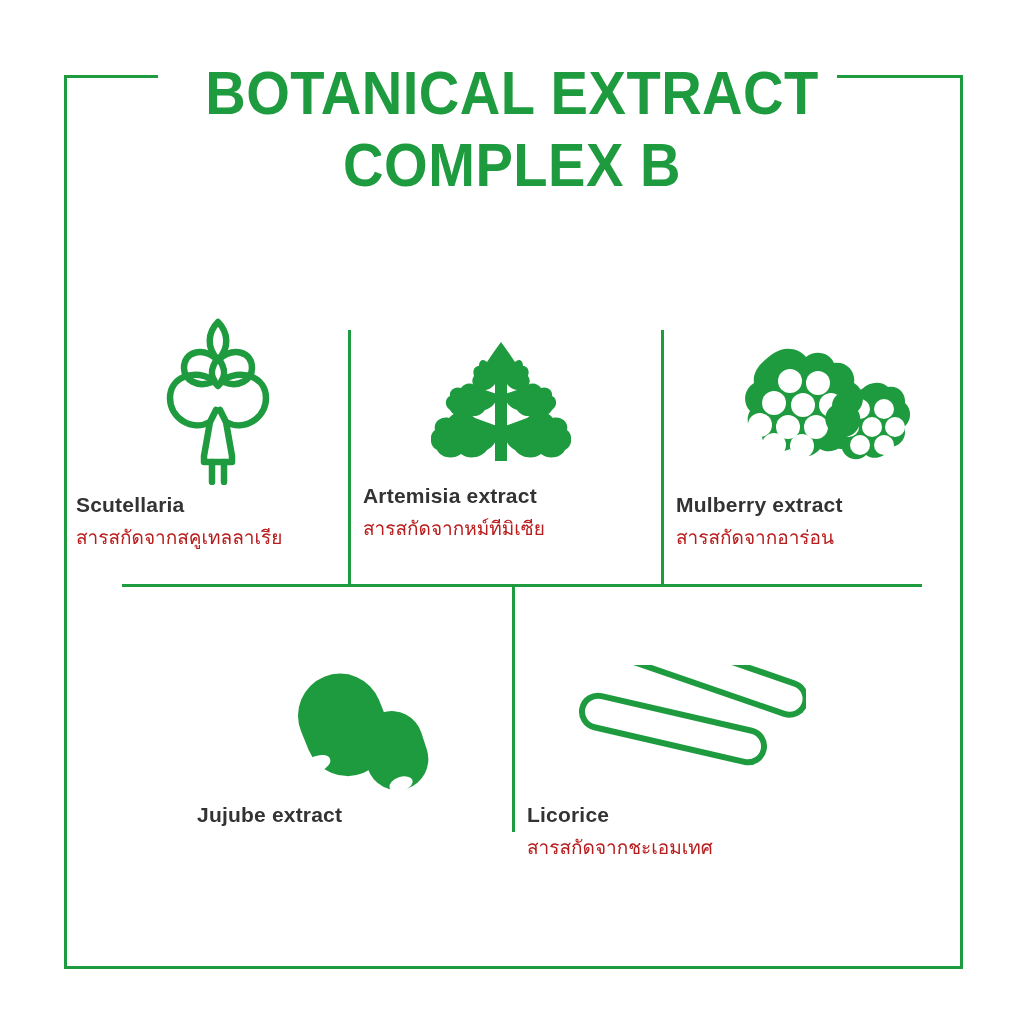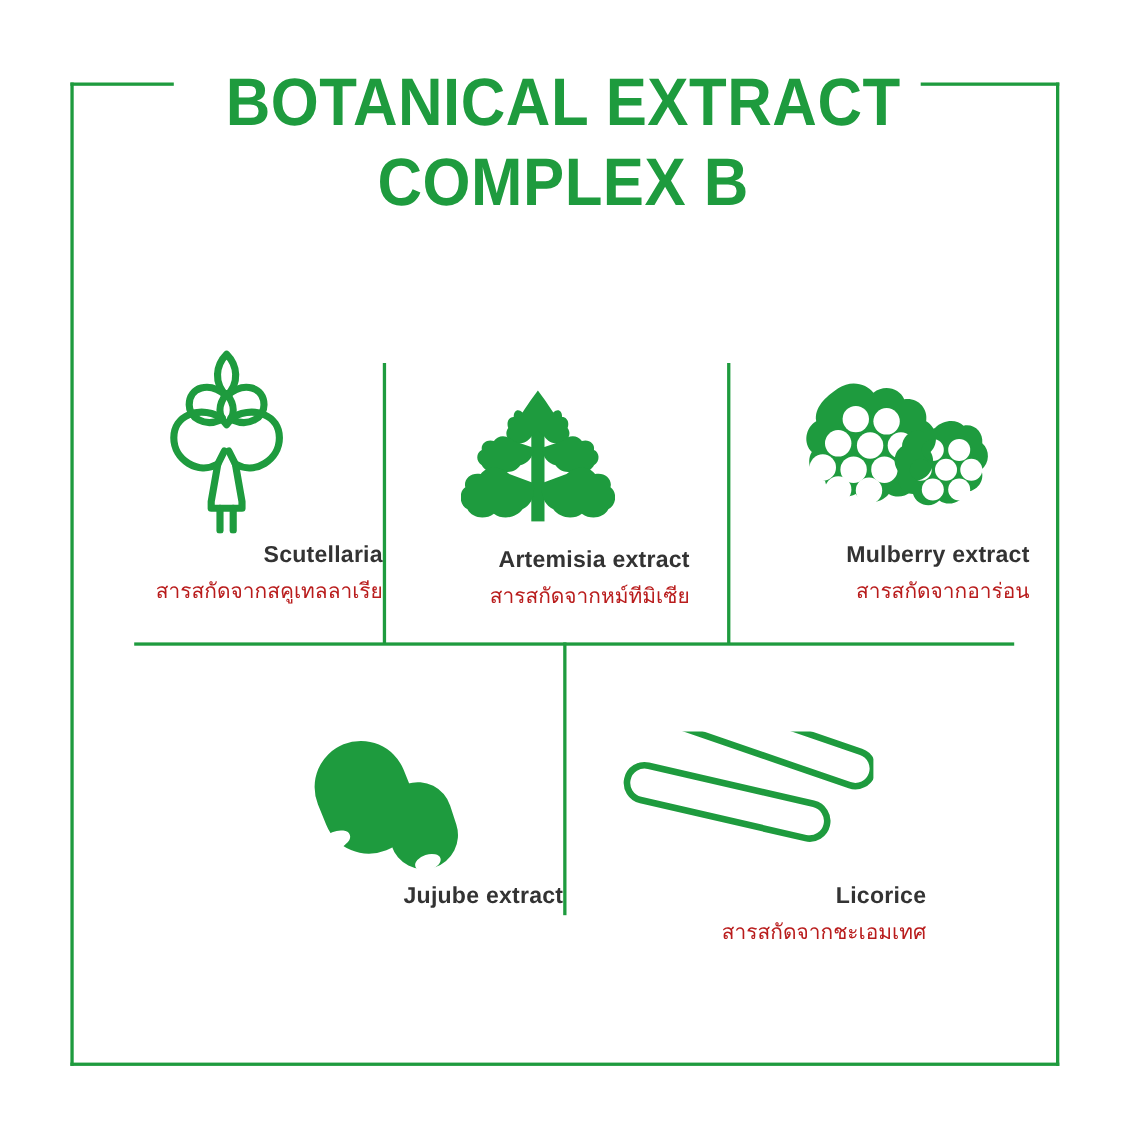--- a/index.html
+++ b/index.html
@@ -51,21 +51,22 @@
   
   .divider { position: absolute; background: #1E9B3E; }
   .div-v1  { left: 348px; top: 330px; width: 3px;   height: 255px; }
   .div-v2  { left: 661px; top: 330px; width: 3px;   height: 255px; }
   .div-h   { left: 122px; top: 584px; width: 800px; height: 3px; }
   .div-v3  { left: 512px; top: 584px; width: 3px;   height: 248px; }
 
   
   .card {
     position: absolute;
-    text-align: right;
+    text-align: left;
+    margin-left: 12px;
   }
   .card .icon-wrap {
     display: flex;
     align-items: flex-end;
     justify-content: center;
     width: 100%;
   }
   .card .name {
     color: #333333;
     font-weight: bold;
@@ -77,21 +78,21 @@
   .card .thai {
     color: #b91c1c;
     font-size: 19px;
     font-family: "DejaVu Sans", "Liberation Sans", sans-serif;
     margin-top: 5px;
     white-space: nowrap;
   }
 
   
   .card-scutellaria { left: 64px;  top: 310px; width: 284px; }
-  .card-artemisia   { left: 351px; top: 314px; width: 276px; }
+  .card-artemisia   { left: 351px; top: 301px; width: 276px; }
   .card-mulberry    { left: 664px; top: 310px; width: 272px; }
   
   .card-jujube      { left: 185px; top: 645px; width: 327px; }
   .card-licorice    { left: 515px; top: 645px; width: 327px; }
 
   .row1 .icon-wrap { height: 175px; }
   .row2 .icon-wrap { height: 150px; }
 </style>
 </head>
 <body>

